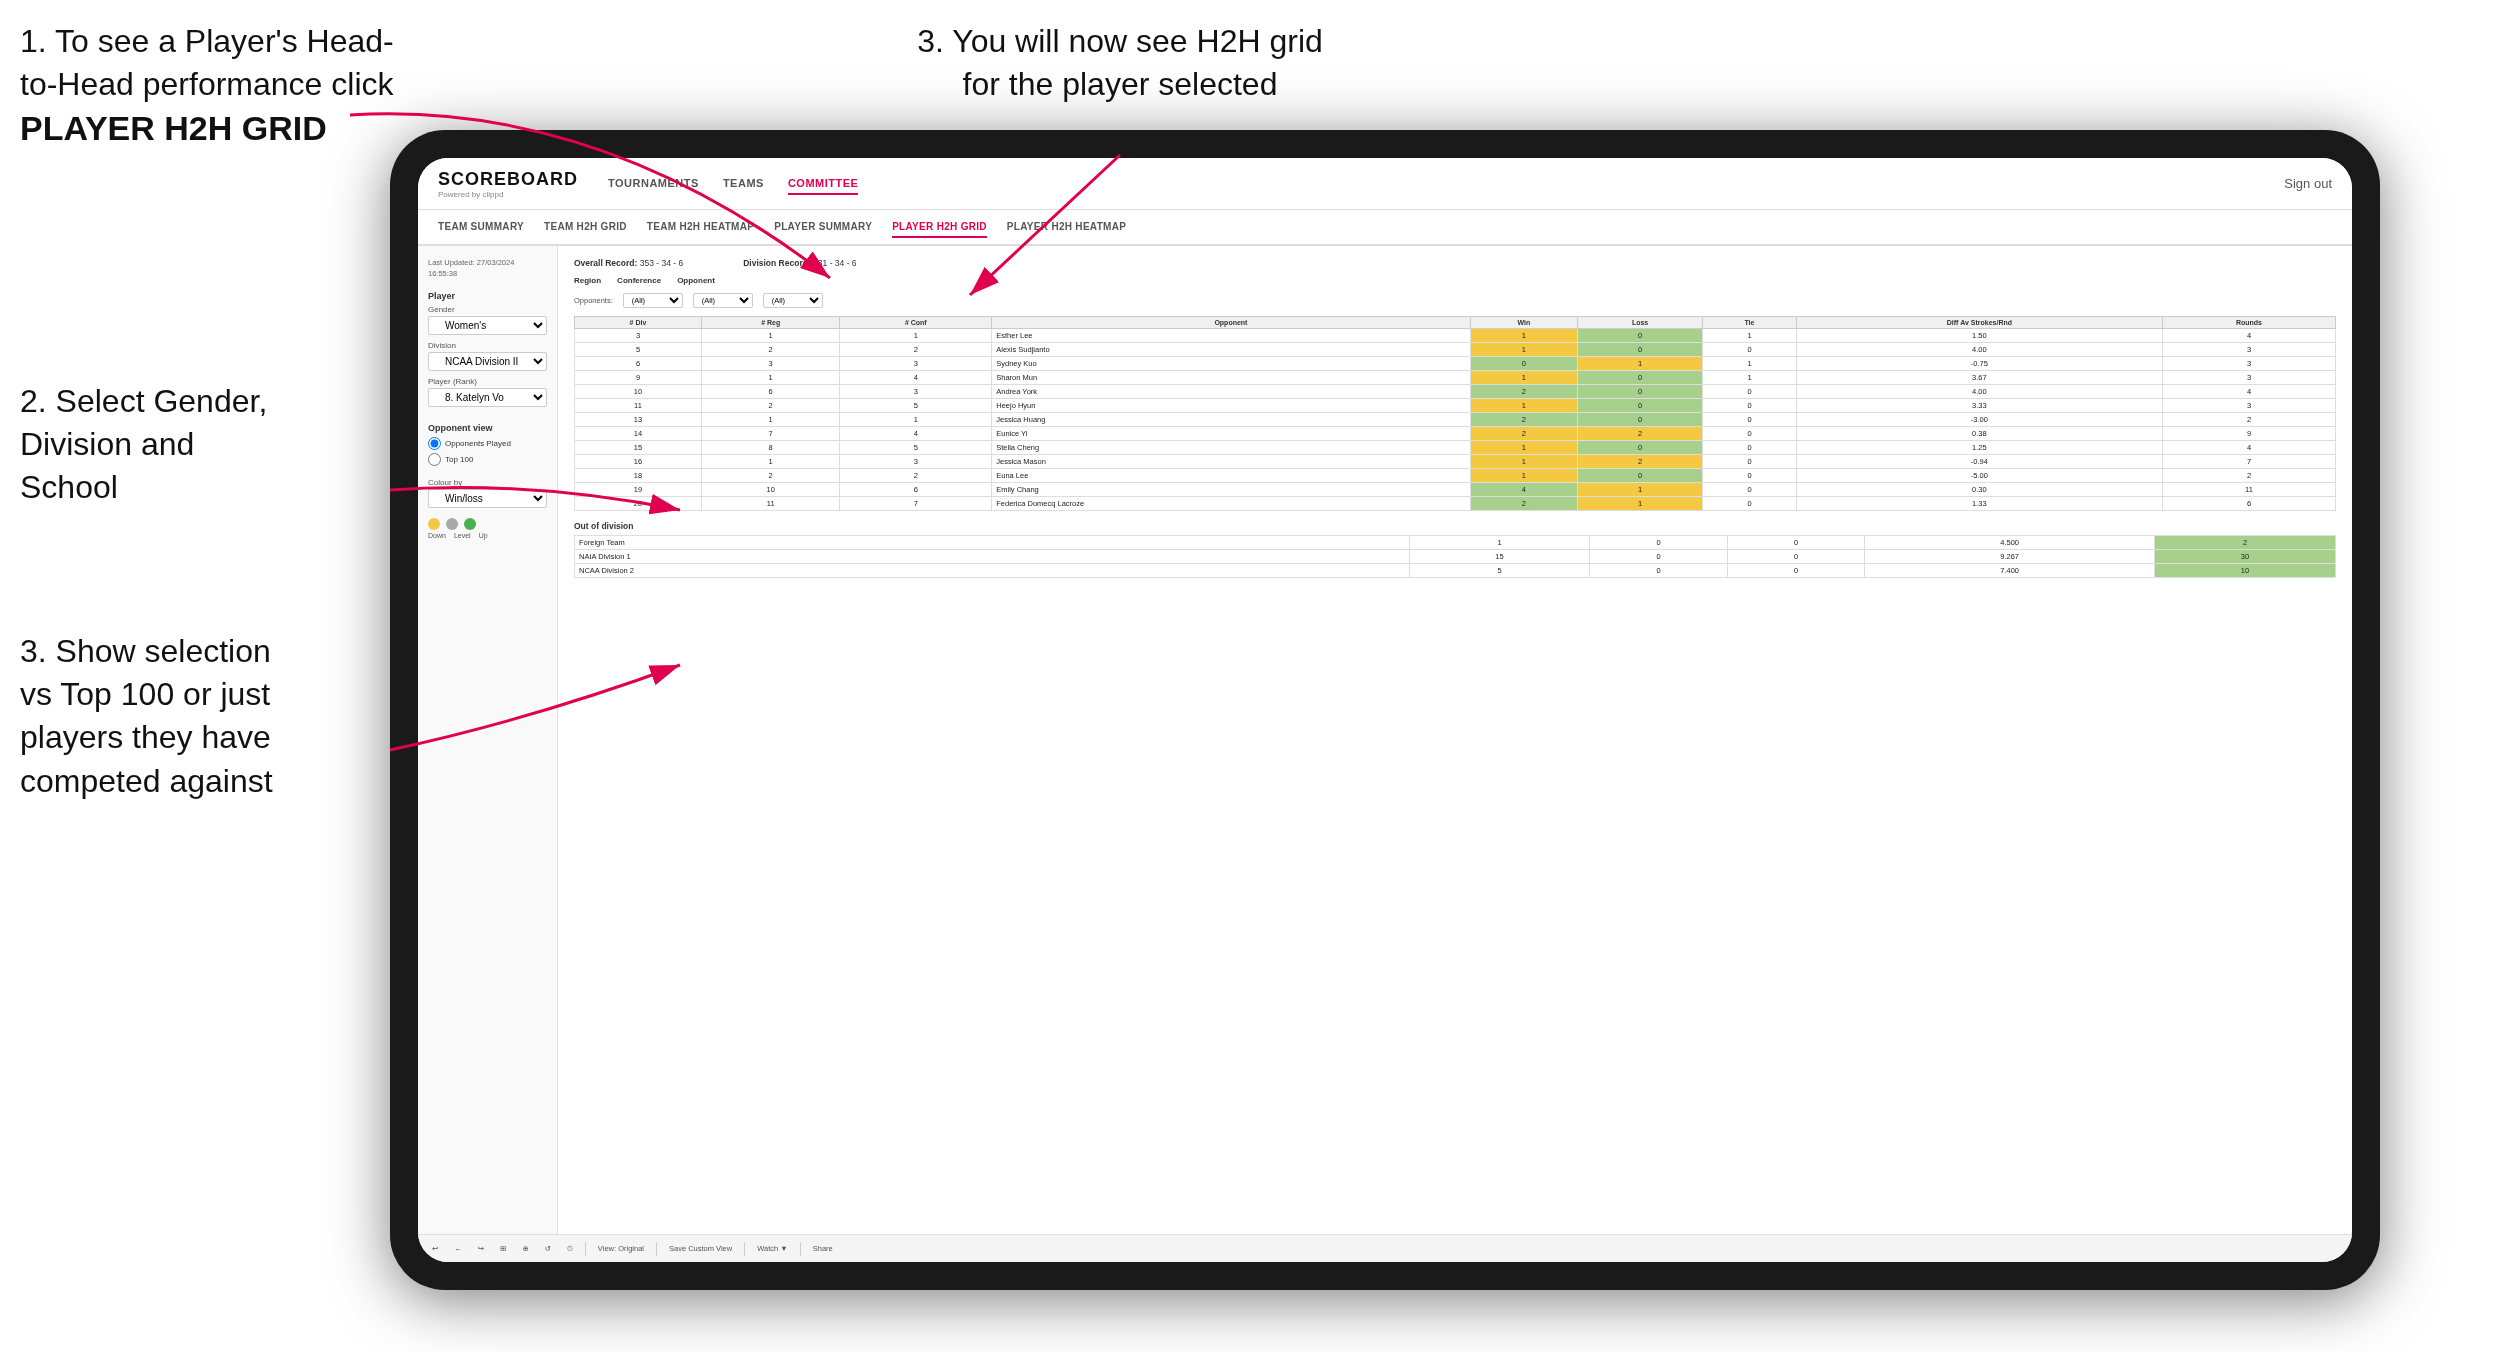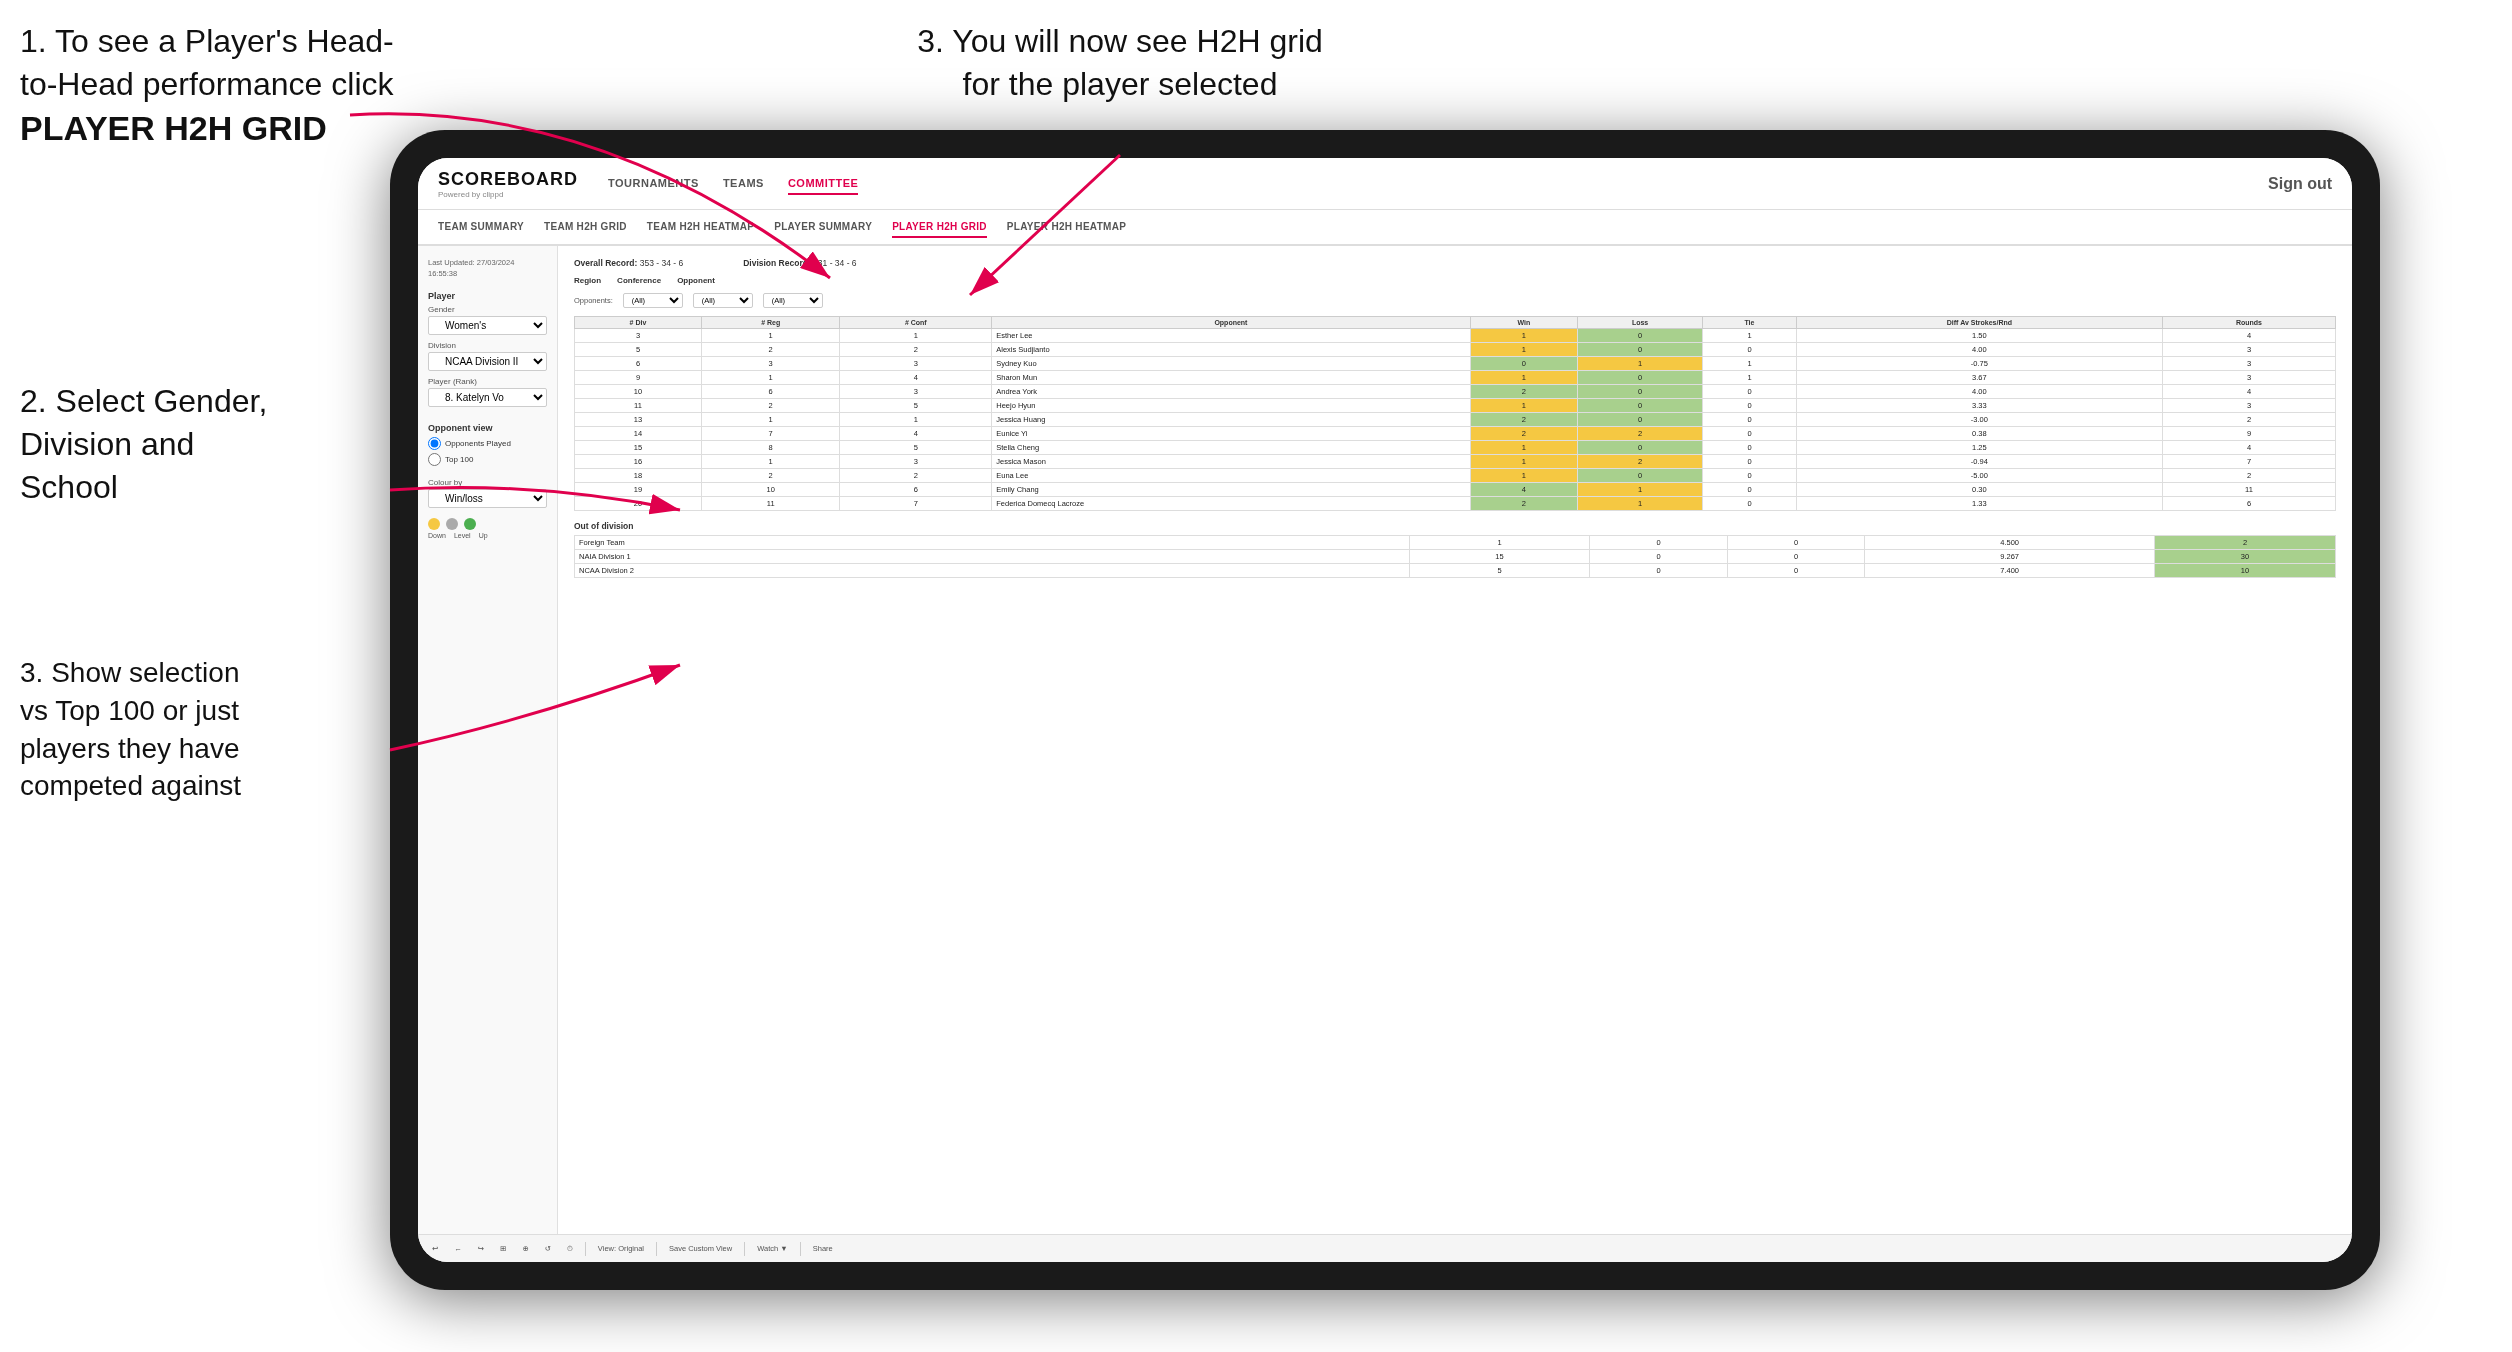--- a/index.html
+++ b/index.html
@@ -39,24 +39,24 @@
       position: absolute;
       top: 380px;
       left: 20px;
       width: 340px;
       font-size: 32px;
       line-height: 1.35;
       color: #111;
     }
     .instruction-bot-left {
       position: absolute;
-      top: 654px;
+      top: 630px;
       left: 20px;
       width: 340px;
-      font-size: 28px;
+      font-size: 32px;
       line-height: 1.35;
       color: #111;
     }
 
     
     .arrows-svg {
       position: absolute;
       top: 0;
       left: 0;
       width: 2512px;
@@ -132,23 +132,22 @@
       letter-spacing: 0.5px;
       cursor: pointer;
       padding: 4px 0;
       border-bottom: 2px solid transparent;
     }
     .nav-link.active {
       color: #e0004d;
       border-bottom: 2px solid #e0004d;
     }
     .nav-right {
-      font-size: 16px;
+      font-size: 13px;
       color: #555;
-      font-weight: bold;
     }
 
     
     .sub-nav {
       background: #fff;
       border-bottom: 2px solid #ddd;
       padding: 0 20px;
       display: flex;
       gap: 20px;
       height: 36px;

